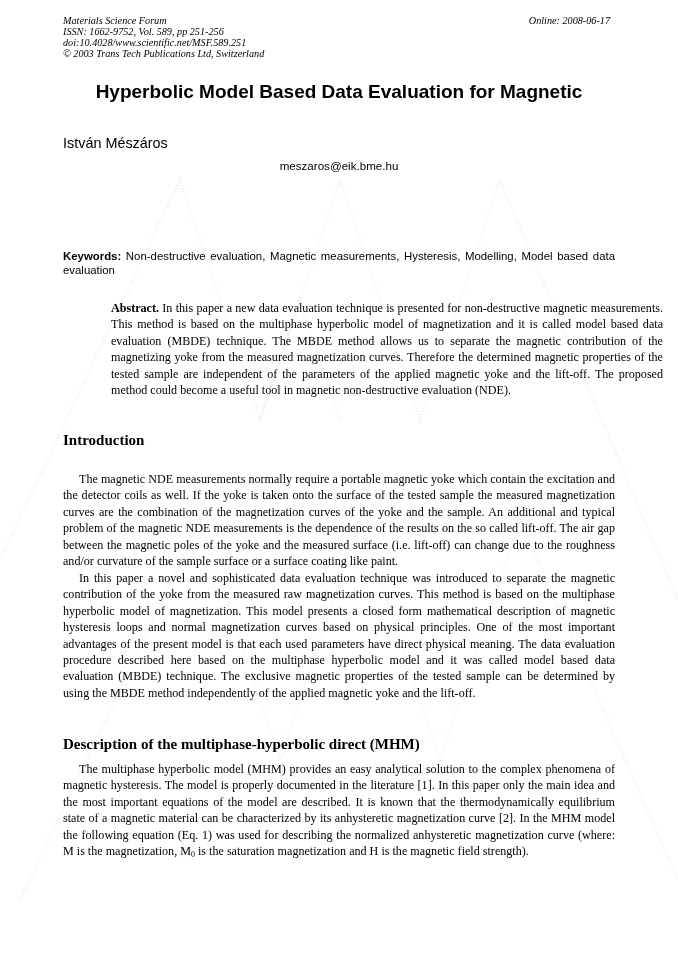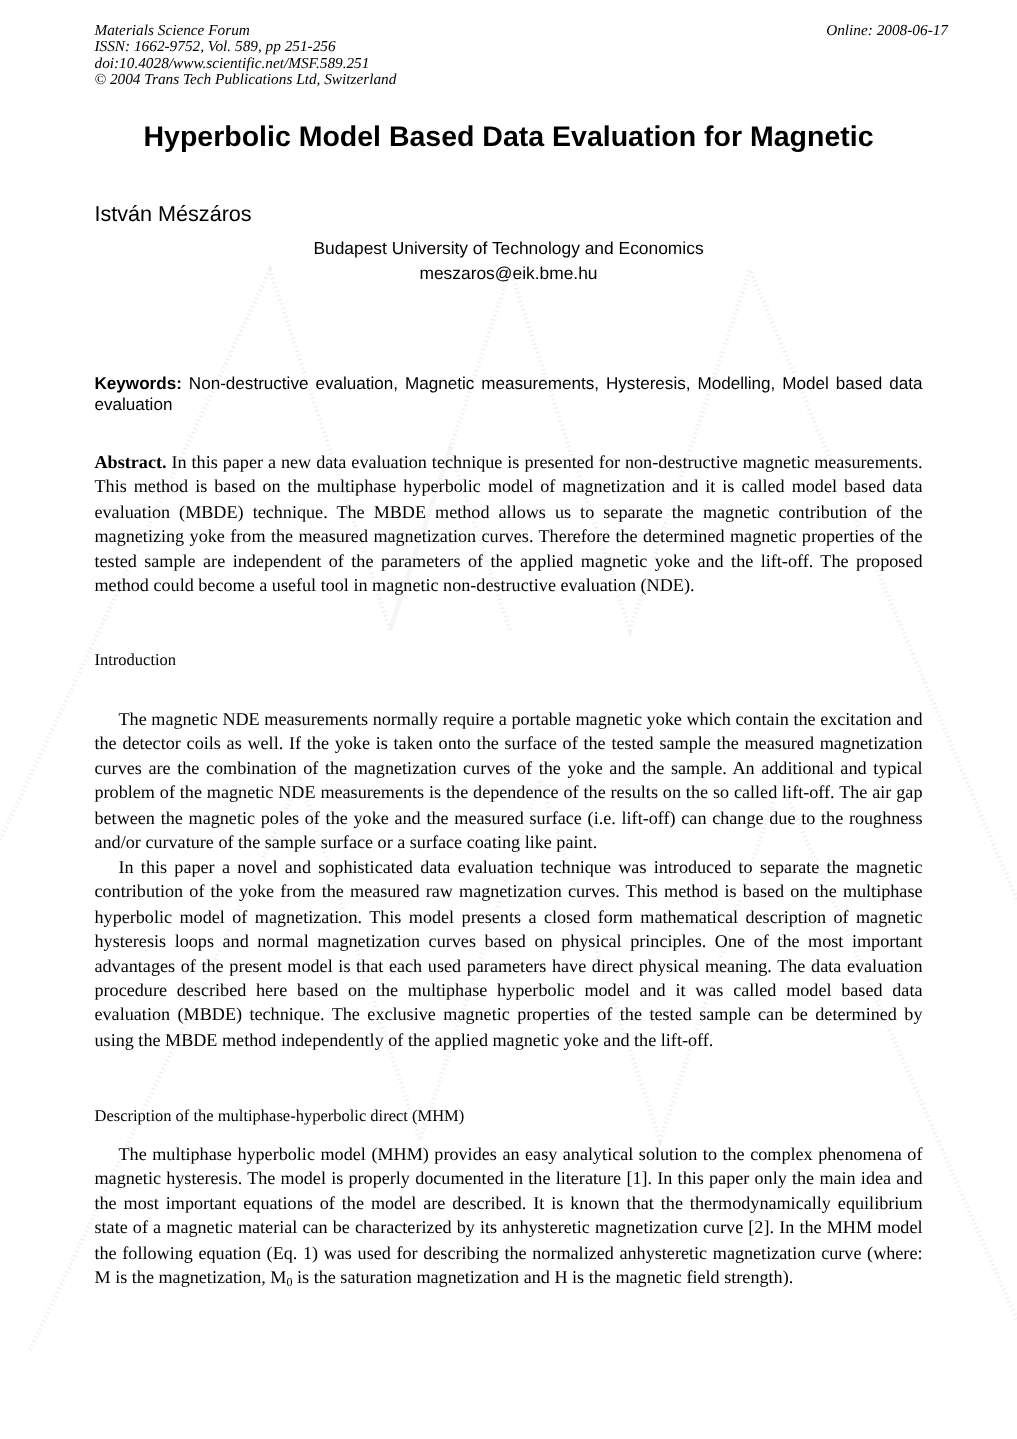--- a/index.html
+++ b/index.html
@@ -29,21 +29,21 @@
       position: absolute;
       left: 63px;
       top: 15px;
       font-family: "Liberation Serif", serif;
       font-style: italic;
       font-size: 10.2px;
       line-height: 11px;
     }
     .header-right {
       position: absolute;
-      right: 46px;
+      right: 68px;
       top: 15px;
       font-family: "Liberation Serif", serif;
       font-style: italic;
       font-size: 10.2px;
       line-height: 11px;
     }
     .title {
       position: absolute;
       left: 63px;
       width: 552px;
@@ -87,28 +87,28 @@
     .keywords b { font-weight: bold; }
     .serif-block {
       position: absolute;
       left: 63px;
       width: 552px;
       font-family: "Liberation Serif", serif;
       font-size: 12.1px;
       line-height: 16.4px;
       text-align: justify;
     }
-    .abstract { top: 300px; }
+    .abstract { top: 300px; margin-left: 48px; }
     .abstract b { font-weight: bold; }
     .sec-heading {
       position: absolute;
       left: 63px;
       font-family: "Liberation Serif", serif;
-      font-weight: normal;
-      font-size: 11px;
+      font-weight: bold;
+      font-size: 15px;
       line-height: 15px;
     }
     .intro-heading { top: 433px; }
     .intro-p1 { top: 459px; text-indent: 16px; margin-top: 12px; }
     .intro-p2 { top: 570px; text-indent: 16px; }
     .mhm-heading { top: 737px; }
     .mhm-p1 { top: 761px; text-indent: 16px; }
     p { margin: 0; }
     sub { font-size: 8px; vertical-align: -2px; line-height: 0; }
   </style>
@@ -122,32 +122,31 @@
     <path d="M260 420 L300 300 L340 420"></path>
   </g>
 </svg>
 
 <div class="page">
 
   <div class="header-left">
     <div>Materials Science Forum</div>
     <div>ISSN: 1662-9752, Vol. 589, pp 251-256</div>
     <div>doi:10.4028/www.scientific.net/MSF.589.251</div>
-    <div>© 2004 Trans Tech Publications Ltd, Switzerland</div>
+    <div>© 2003 Trans Tech Publications Ltd, Switzerland</div>
   </div>
   <div class="header-right">Online: 2008-06-17</div>
 
   <div class="title">
     <div>Hyperbolic Model Based Data Evaluation for Magnetic</div>
   </div>
 
   <div class="author">István Mészáros</div>
 
   <div class="affil">
-    <div>Budapest University of Technology and Economics</div>
     <div>meszaros@eik.bme.hu</div>
   </div>
 
   <div class="keywords"><b>Keywords:</b><span> Non-destructive evaluation, Magnetic measurements, Hysteresis, Modelling, Model based data evaluation</span></div>
 
   <div class="serif-block abstract"><b>Abstract.</b><span> In this paper a new data evaluation technique is presented for non-destructive magnetic measurements. This method is based on the multiphase hyperbolic model of magnetization and it is called model based data evaluation (MBDE) technique. The MBDE method allows us to separate the magnetic contribution of the magnetizing yoke from the measured magnetization curves. Therefore the determined magnetic properties of the tested sample are independent of the parameters of the applied magnetic yoke and the lift-off. The proposed method could become a useful tool in magnetic non-destructive evaluation (NDE).</span></div>
 
   <div class="sec-heading intro-heading">Introduction</div>
   <p class="serif-block intro-p1">The magnetic NDE measurements normally require a portable magnetic yoke which contain the excitation and the detector coils as well. If the yoke is taken onto the surface of the tested sample the measured magnetization curves are the combination of the magnetization curves of the yoke and the sample. An additional and typical problem of the magnetic NDE measurements is the dependence of the results on the so called lift-off. The air gap between the magnetic poles of the yoke and the measured surface (i.e. lift-off) can change due to the roughness and/or curvature of the sample surface or a surface coating like paint.</p>
   <p class="serif-block intro-p2">In this paper a novel and sophisticated data evaluation technique was introduced to separate the magnetic contribution of the yoke from the measured raw magnetization curves. This method is based on the multiphase hyperbolic model of magnetization. This model presents a closed form mathematical description of magnetic hysteresis loops and normal magnetization curves based on physical principles. One of the most important advantages of the present model is that each used parameters have direct physical meaning. The data evaluation procedure described here based on the multiphase hyperbolic model and it was called model based data evaluation (MBDE) technique. The exclusive magnetic properties of the tested sample can be determined by using the MBDE method independently of the applied magnetic yoke and the lift-off.</p>

